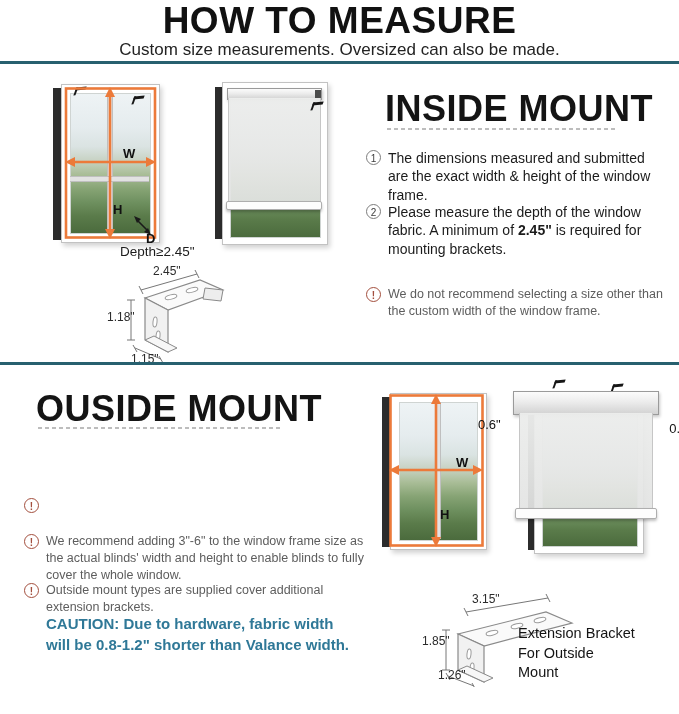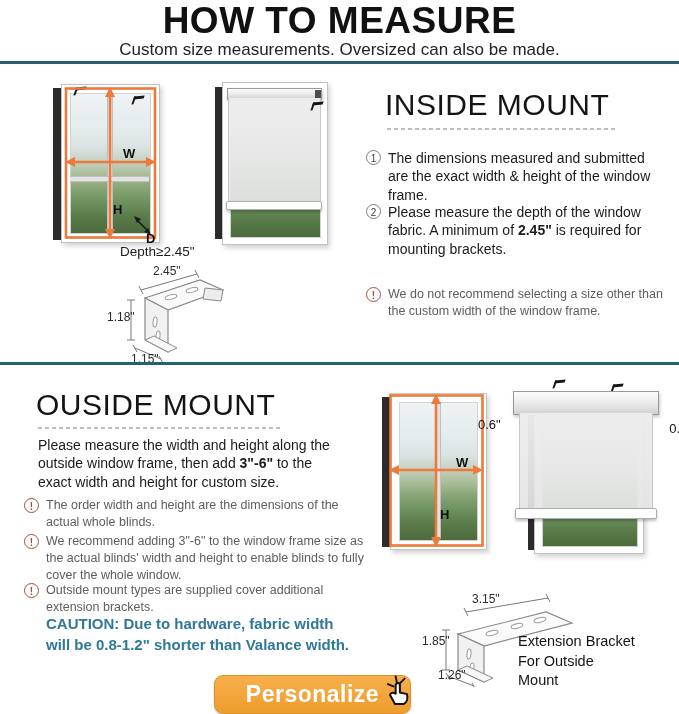--- a/index.html
+++ b/index.html
@@ -6,21 +6,21 @@
   .page{position:relative;width:679px;height:714px;background:#fff;overflow:hidden;
         font-family:"Liberation Sans",sans-serif;color:#1a1a1a;}
   
   .title{position:absolute;top:0;left:0;width:100%;text-align:center;
          font-size:37px;font-weight:bold;color:#111;letter-spacing:.5px;}
   .subtitle{position:absolute;top:40px;left:0;width:100%;text-align:center;
             font-size:17px;color:#232323;}
   .divider{position:absolute;left:0;width:679px;height:3px;background:#27606f;}
   .div1{top:61px;} .div2{top:362px;}
   
-  .sec-head{position:absolute;font-size:30px;font-weight:normal;color:#141414;letter-spacing:.5px;}
+  .sec-head{position:absolute;font-size:36px;font-weight:bold;color:#141414;letter-spacing:.5px;}
   .dash-rule{position:absolute;height:2px;
     background:repeating-linear-gradient(90deg,#bdbdbd 0 4px,transparent 4px 7px);}
   
   .step{position:absolute;padding-left:22px;font-size:14px;line-height:1.32;color:#1b1b1b;}
   .badge{position:absolute;left:0;top:1px;width:15px;height:15px;border:1px solid #7d7d7d;
          border-radius:50%;font-size:10px;line-height:15px;text-align:center;color:#3c3c3c;
          box-sizing:border-box;background:#fff;}
   .note{position:absolute;padding-left:22px;font-size:12.5px;line-height:1.35;color:#5d5d5d;}
   .note .badge{border-color:#a34f3e;color:#a34f3e;font-weight:bold;}
   .bold{font-weight:bold;}
@@ -146,27 +146,23 @@
     <span class="dim" style="left:48px;top:-2px;">2.45"</span>
     <span class="dim" style="left:2px;top:44px;">1.18"</span>
     <span class="dim" style="left:26px;top:86px;">1.15"</span>
   </div>
 
   <div class="divider div2"></div>
 
   <div class="sec-head" style="left:36px;top:388px;">OUSIDE MOUNT</div>
   <div class="dash-rule" style="left:38px;top:427px;width:243px;"></div>
 
-  <div class="step" style="left:38px;top:436px;width:308px;padding-left:0;">
-    <span>Please measure the width and height along the outside window frame, then add </span><span class="bold">3"-6"</span><span> to the exact width and height for custom size.</span>
-  </div>
 
   <div class="note" style="left:24px;top:497px;width:314px;">
     <span class="badge">!</span>
-    <span>The order width and height are the dimensions of the actual whole blinds.</span>
   </div>
   <div class="note" style="left:24px;top:533px;width:320px;">
     <span class="badge">!</span>
     <span>We recommend adding 3"-6" to the window frame size as the actual blinds' width and height to enable blinds to fully cover the whole window.</span>
   </div>
   <div class="note" style="left:24px;top:582px;width:314px;">
     <span class="badge">!</span>
     <span>Outside mount types are supplied cover additional extension brackets.</span>
   </div>
 
@@ -218,24 +214,17 @@
       <ellipse cx="97" cy="34" rx="6" ry="2.2" transform="rotate(-13 97 34)" fill="#fff" stroke="#9a9a9a"></ellipse>
       <ellipse cx="120" cy="28" rx="6" ry="2.2" transform="rotate(-13 120 28)" fill="#fff" stroke="#9a9a9a"></ellipse>
       <polygon points="38,42 64,54 64,90 38,78" fill="#f1f1f1" stroke="#8a8a8a" stroke-width="1.2"></polygon>
       <ellipse cx="49" cy="62" rx="2" ry="5" transform="rotate(6 49 62)" fill="#fff" stroke="#9a9a9a"></ellipse>
       <ellipse cx="52" cy="76" rx="2" ry="5" transform="rotate(6 52 76)" fill="#fff" stroke="#9a9a9a"></ellipse>
       <polygon points="38,78 64,90 73,86 47,74" fill="#f7f7f7" stroke="#8a8a8a" stroke-width="1"></polygon>
     </svg>
     <span class="dim" style="left:52px;top:0;">3.15"</span>
     <span class="dim" style="left:2px;top:42px;">1.85"</span>
     <span class="dim" style="left:18px;top:76px;">1.26"</span>
-    <div class="fig-label" style="left:98px;top:40px;width:118px;">Extension Bracket For Outside Mount</div>
-  </div>
-
-  <div class="cta">
-    <span class="cta-text">Personalize</span>
-    <svg class="cta-hand" width="34" height="38" viewBox="0 0 30 34">
-      <path d="M5 10 L10 12 M12 3 L13 8 M20 5 L16 9" stroke="#111" stroke-width="1.7" fill="none" stroke-linecap="round"></path>
-      <path d="M12 11 v7.5 c-2.4 -1.5 -4.8 -0.8 -5 1.2 l4.4 8 h8 c2.8 -1.7 3.6 -5.4 2.7 -8.8 l-6.3 -1.4 v-6.5 c0 -2.6 -3.8 -2.6 -3.8 0 z" fill="#fff" stroke="#111" stroke-width="1.8" stroke-linejoin="round"></path>
-    </svg>
-  </div>
+    <div class="fig-label" style="left:98px;top:32px;width:118px;">Extension Bracket For Outside Mount</div>
+  </div>
+
 
 </div>
 
 </body></html>

